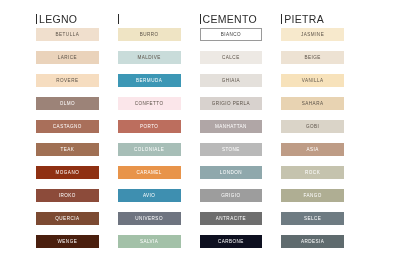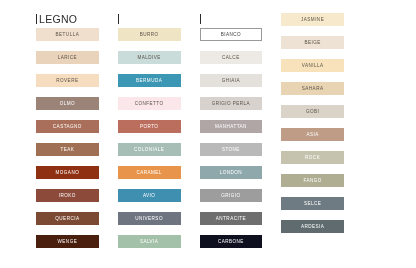--- a/index.html
+++ b/index.html
@@ -150,20 +150,21 @@
           <span class="swatch-label" style="color: rgb(255, 255, 255);">UNIVERSO</span>
         </div>
         <div class="swatch" style="background: rgb(163, 193, 168);">
           <span class="swatch-label" style="color: rgb(255, 255, 255);">SALVIA</span>
         </div>
       </div>
     </div>
     <div class="column">
       <div class="col-header">
         <span class="header-bar"></span>
+        <span>CEMENTO</span>
       </div>
       <div class="swatch-list">
         <div class="swatch bordered" style="background: rgb(255, 255, 255);">
           <span class="swatch-label" style="color: rgb(59, 59, 59);">BIANCO</span>
         </div>
         <div class="swatch" style="background: rgb(237, 233, 228);">
           <span class="swatch-label" style="color: rgb(91, 82, 72);">CALCE</span>
         </div>
         <div class="swatch" style="background: rgb(228, 224, 219);">
           <span class="swatch-label" style="color: rgb(91, 82, 72);">GHIAIA</span>
@@ -185,20 +186,24 @@
         </div>
         <div class="swatch" style="background: rgb(110, 110, 110);">
           <span class="swatch-label" style="color: rgb(255, 255, 255);">ANTRACITE</span>
         </div>
         <div class="swatch" style="background: rgb(14, 16, 32);">
           <span class="swatch-label" style="color: rgb(255, 255, 255);">CARBONE</span>
         </div>
       </div>
     </div>
     <div class="column">
+      <div class="col-header">
+        <span class="header-bar"></span>
+        <span>PIETRA</span>
+      </div>
       <div class="swatch-list">
         <div class="swatch" style="background: rgb(247, 233, 204);">
           <span class="swatch-label" style="color: rgb(91, 82, 72);">JASMINE</span>
         </div>
         <div class="swatch" style="background: rgb(237, 226, 211);">
           <span class="swatch-label" style="color: rgb(91, 82, 72);">BEIGE</span>
         </div>
         <div class="swatch" style="background: rgb(247, 226, 187);">
           <span class="swatch-label" style="color: rgb(91, 82, 72);">VANILLA</span>
         </div>

